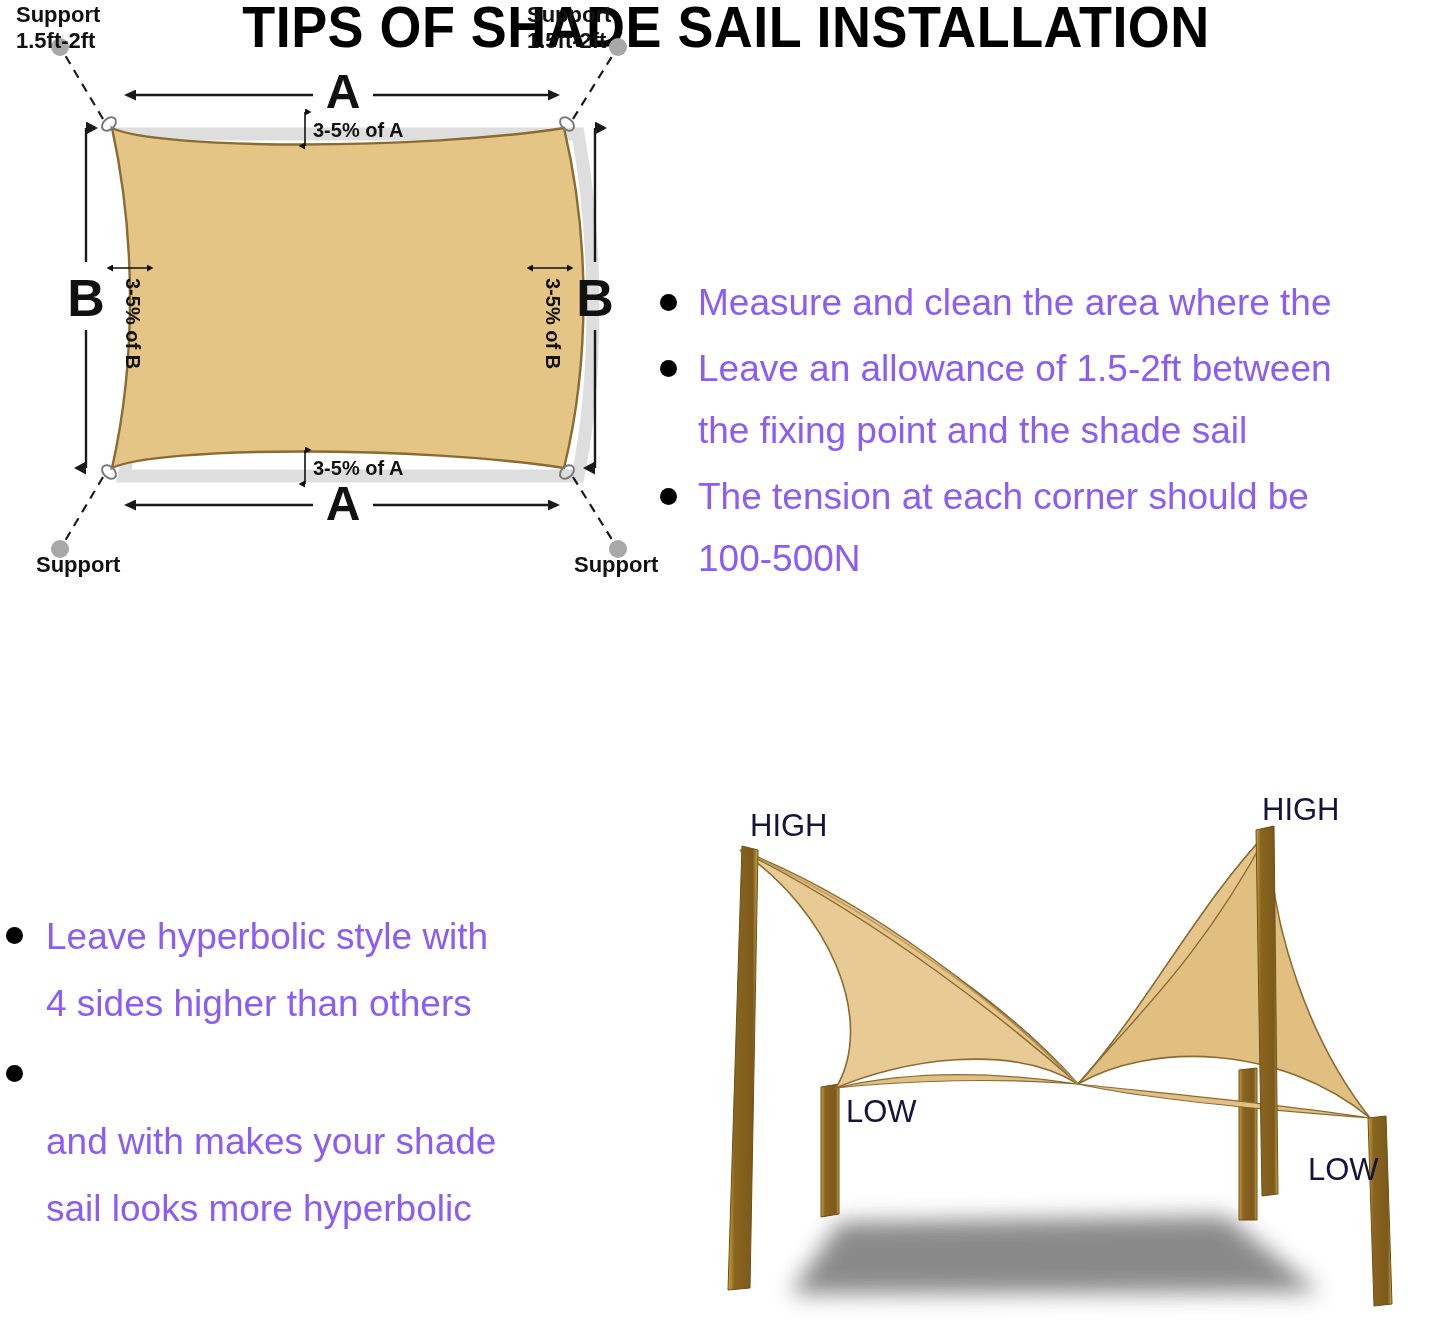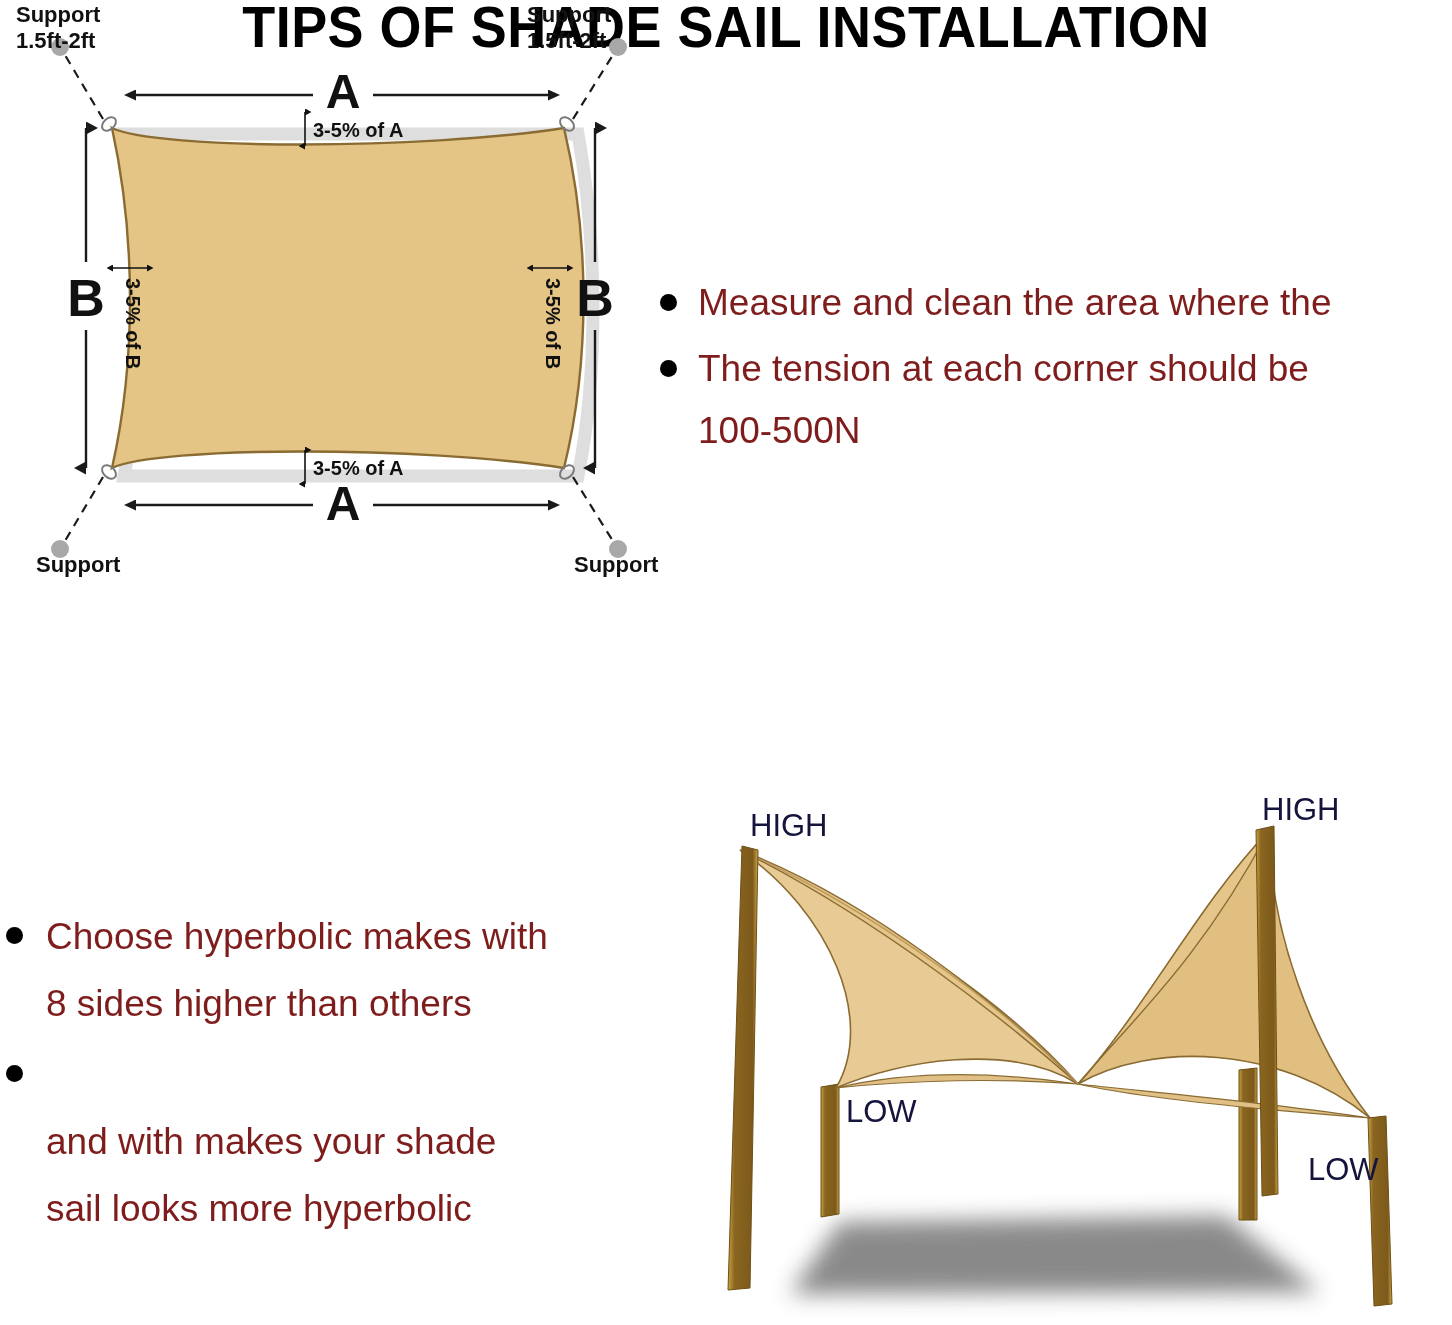--- a/index.html
+++ b/index.html
@@ -53,21 +53,21 @@
     position: absolute;
     list-style: none;
     margin: 0;
     padding: 0;
   }
   .bullet-item {
     position: relative;
     padding-left: 46px;
     margin: 0 0 4px 0;
     font-family: "Liberation Sans", sans-serif;
-    color: #7f1d1d;
+    color: #8b5cf6;
   }
   .bullet-item .dot {
     position: absolute;
     left: 8px;
     width: 17px;
     height: 17px;
     border-radius: 50%;
     background: #000000;
   }
 
@@ -235,30 +235,35 @@
   </svg>
 </div>
 
 <ul class="bullet-list" id="tips-list-top">
   <li class="bullet-item">
     <span class="dot"></span>
     <span>Measure and clean the area where the</span><br>
   </li>
   <li class="bullet-item">
     <span class="dot"></span>
+    <span>Leave an allowance of 1.5-2ft between</span><br>
+    <span>the fixing point and the shade sail</span>
+  </li>
+  <li class="bullet-item">
+    <span class="dot"></span>
     <span>The tension at each corner should be</span><br>
     <span>100-500N</span>
   </li>
 </ul>
 
 <ul class="bullet-list" id="tips-list-bottom">
   <li class="bullet-item">
     <span class="dot"></span>
-    <span>Choose hyperbolic makes with</span><br>
-    <span>8 sides higher than others</span>
+    <span>Leave hyperbolic style with</span><br>
+    <span>4 sides higher than others</span>
   </li>
   <li class="bullet-item">
     <span class="dot"></span>
     <br>
     <span>and with makes your shade</span><br>
     <span>sail looks more hyperbolic</span>
   </li>
 </ul>
 
 <div id="illustration-hyperbolic-sail">

